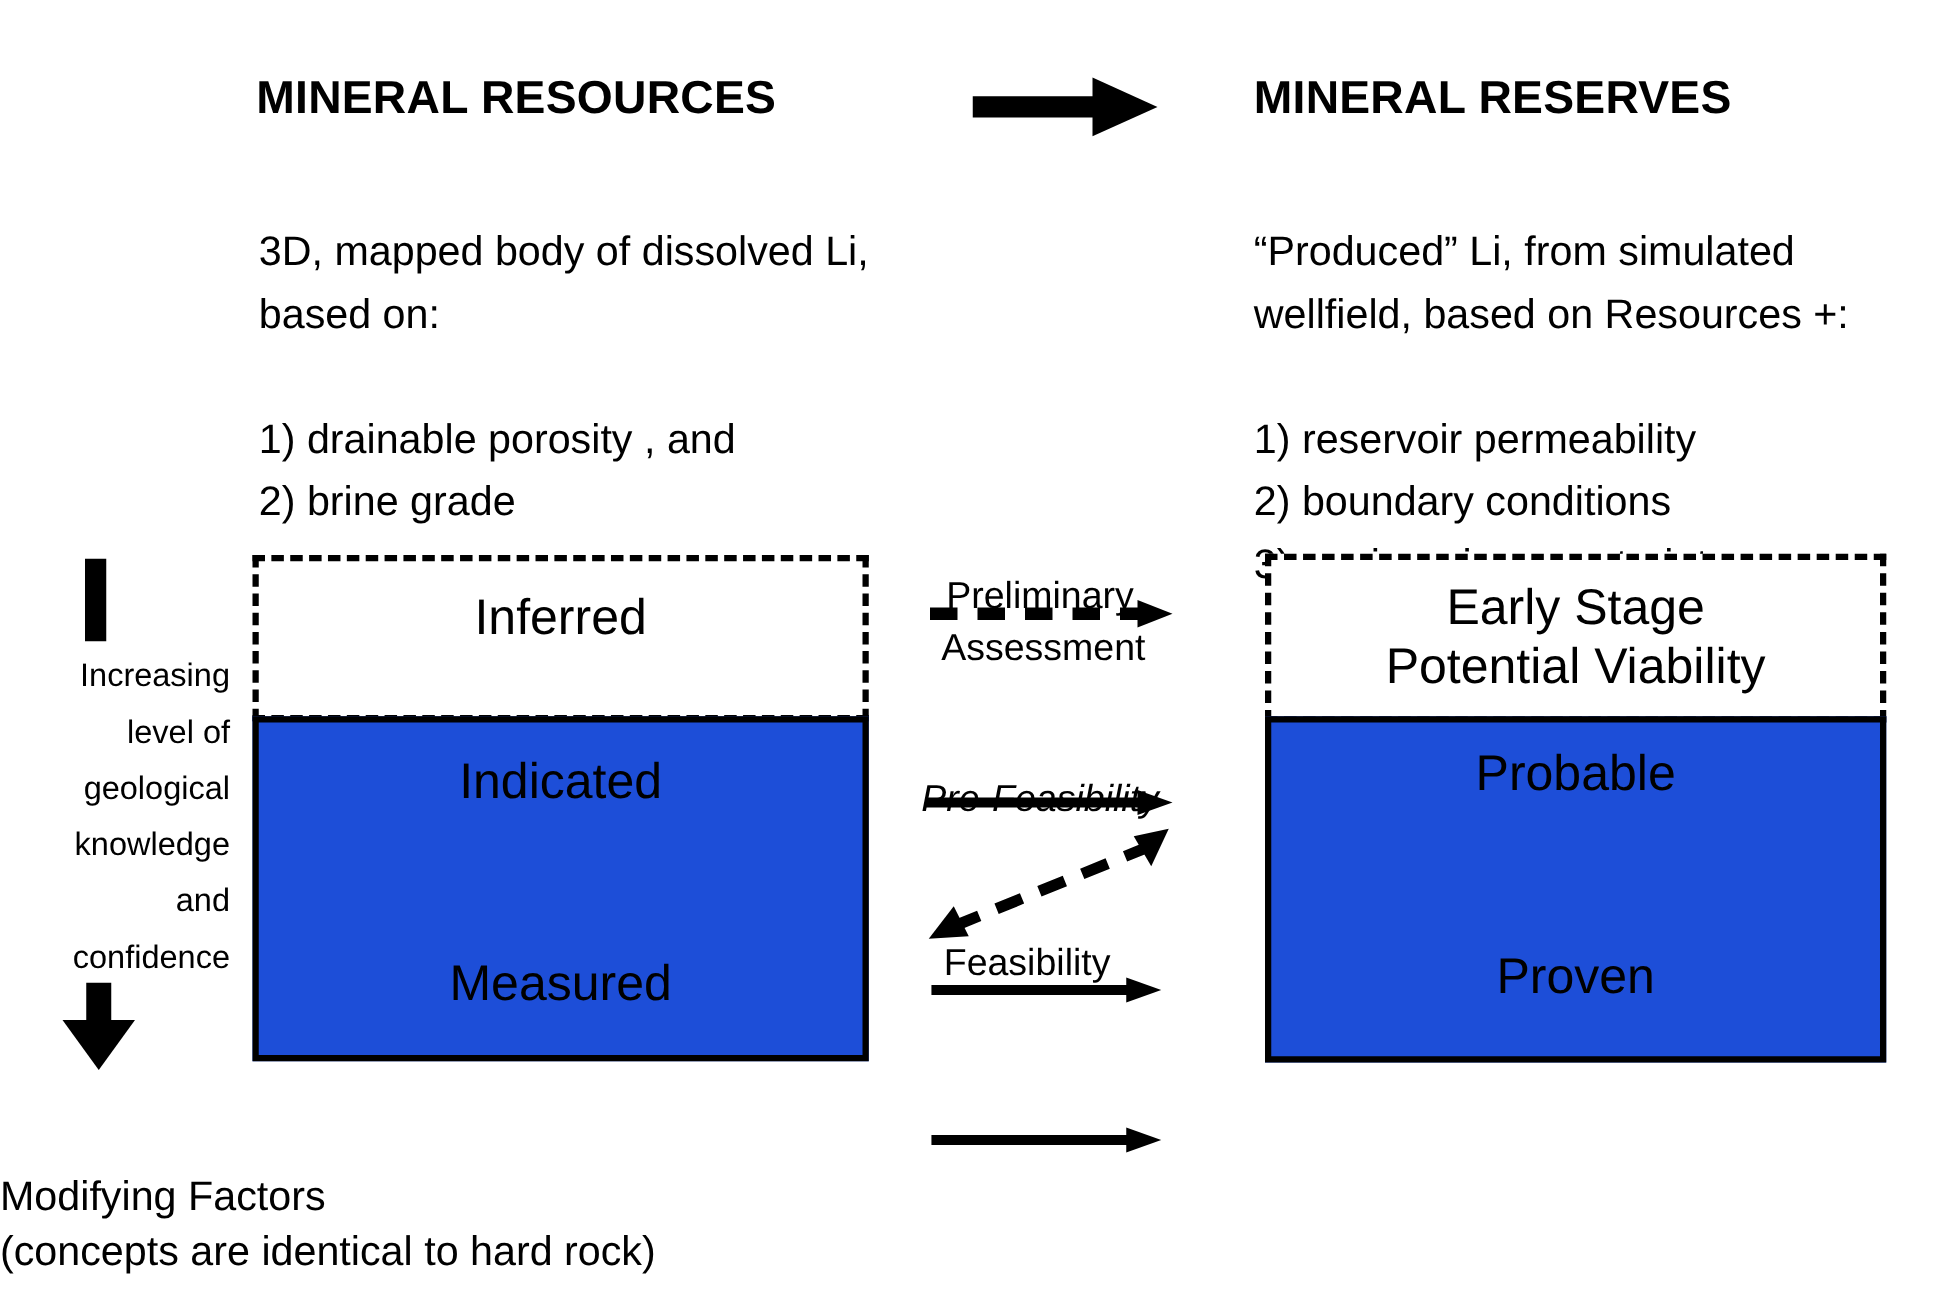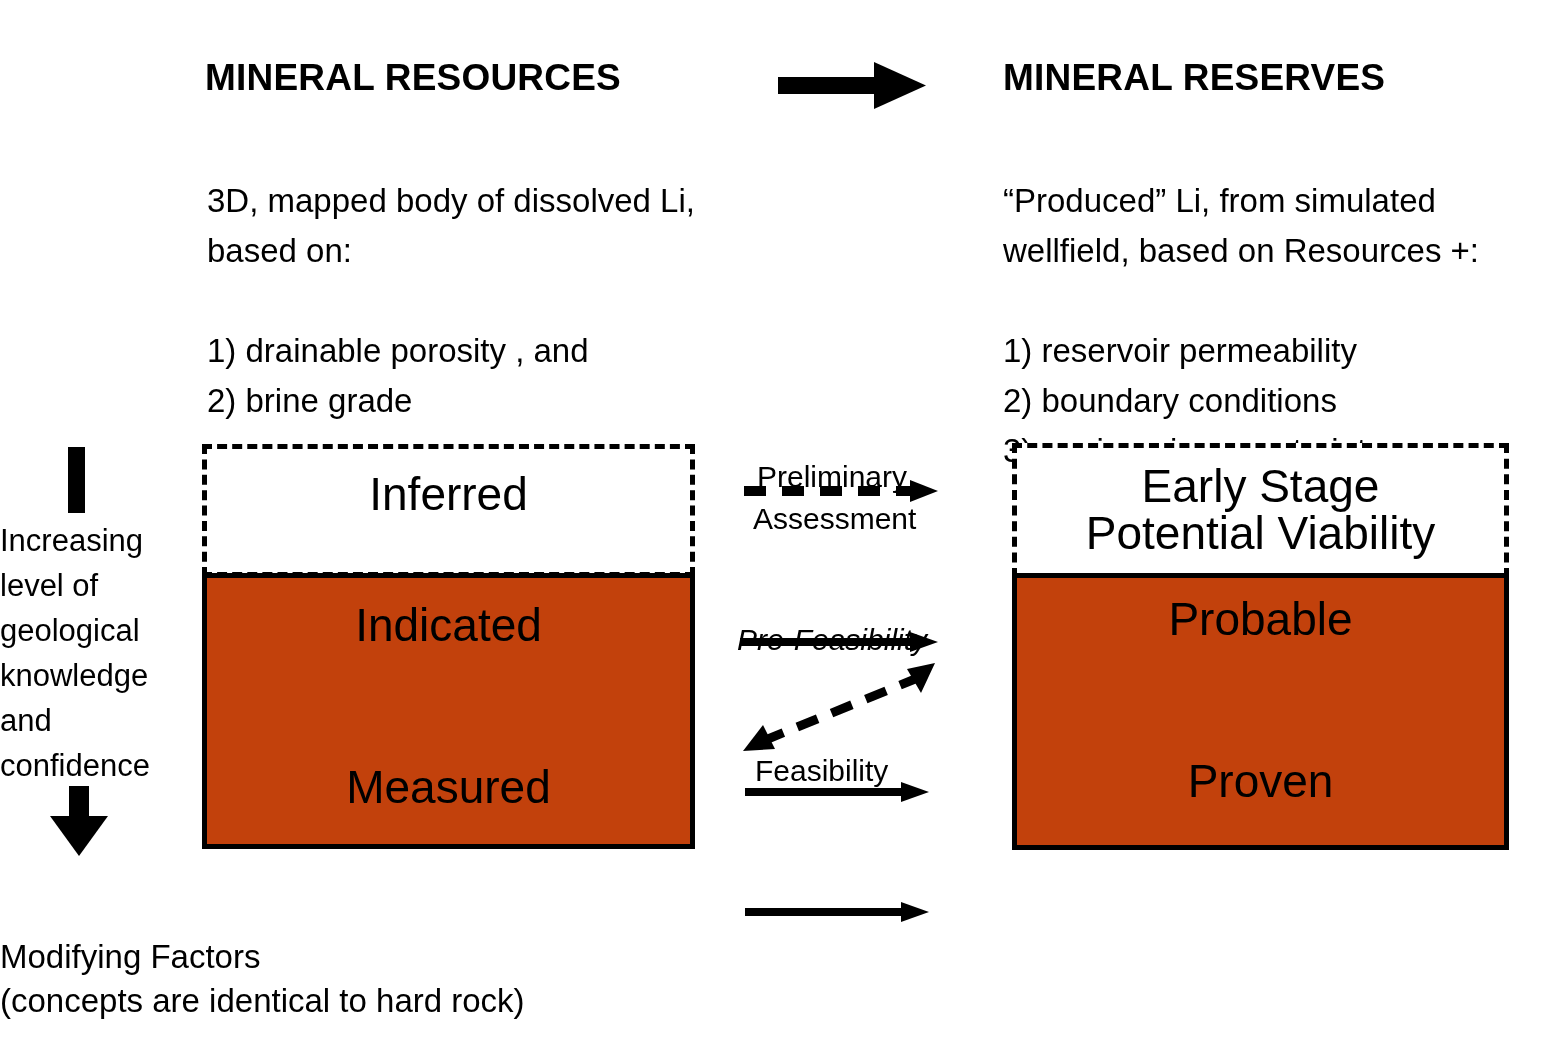--- a/index.html
+++ b/index.html
@@ -45,48 +45,48 @@
 
   
   #vbar {
     left: 68px; top: 447px;
     width: 17px; height: 66px;
     background: #000;
   }
   #vlabel {
     left: 0px; top: 518px;
     width: 184px;
-    text-align: left;
-    font-size: 31px;
+    text-align: right;
+    font-size: 26px;
     line-height: 45px;
     white-space: pre;
   }
   #vhead { left: 48px; top: 786px; }
 
   
   .box-dashed {
     border: 5px dashed #000;
     box-sizing: border-box;
     background: #fff;
   }
   .box-solid {
     border: 5px solid #000;
     box-sizing: border-box;
-    background: #c2410c;
+    background: #1d4ed8;
   }
   #box-inferred   { left: 202px;  top: 444px; width: 493px; height: 133px; }
   #box-measured   { left: 202px;  top: 573px; width: 493px; height: 276px; }
   #box-earlystage { left: 1012px; top: 443px; width: 497px; height: 135px; }
   #box-proven     { left: 1012px; top: 573px; width: 497px; height: 277px; }
 
   .box-label {
     position: absolute;
     left: 0; right: 0;
     text-align: center;
-    font-size: 46px;
+    font-size: 40px;
     line-height: 47px;
     white-space: pre;
   }
   #lbl-inferred    { top: 22px; }
   #lbl-indicated   { top: 24px; }
   #lbl-measured    { top: 186px; }
   #lbl-earlystage  { top: 15px; }
   #lbl-probable    { top: 18px; }
   #lbl-proven      { top: 180px; }
 

